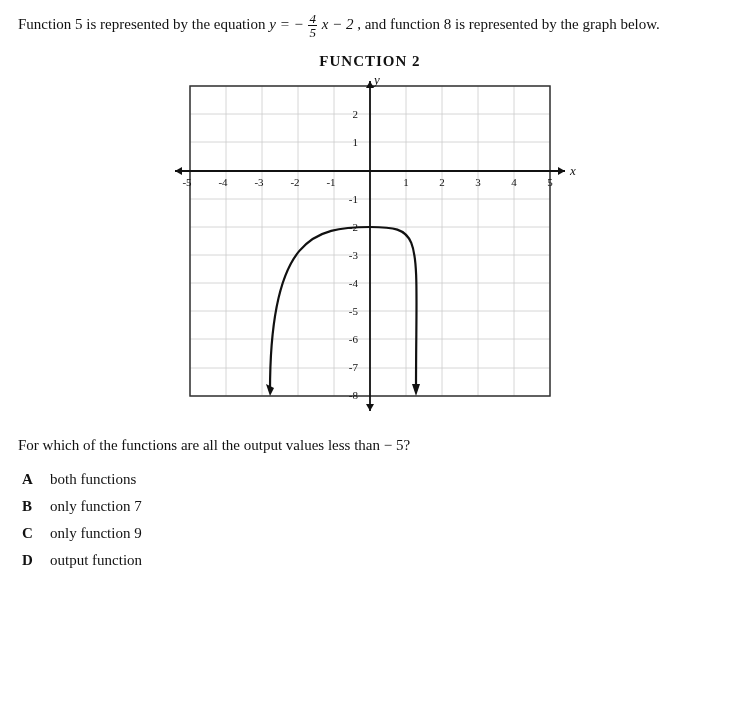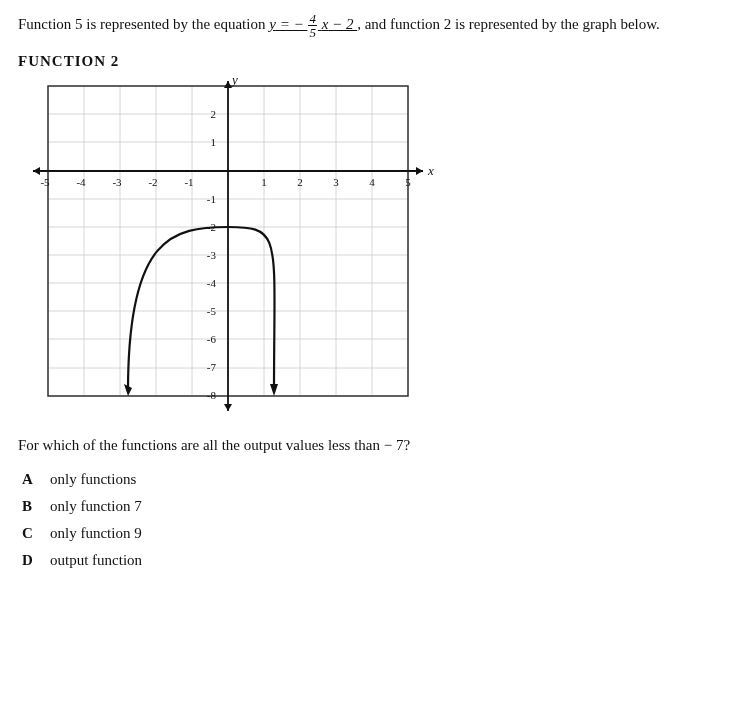--- a/index.html
+++ b/index.html
@@ -12,42 +12,41 @@
       min-height: 722px;
       padding: 12px 18px 18px 18px;
     }
     .problem-text {
       line-height: 1.55;
       margin-bottom: 14px;
       font-size: 15px;
     }
     .math-inline {
       font-style: italic;
-      text-decoration: underline;
     }
     .fraction {
       display: inline-flex;
       flex-direction: column;
       align-items: center;
       vertical-align: middle;
       font-size: 13px;
       line-height: 1;
       margin: 0 1px;
     }
     .fraction .num {
       border-bottom: 1px solid #111;
       padding: 0 1px;
     }
     .fraction .den {
       padding: 0 1px;
     }
     .graph-section {
       display: flex;
       flex-direction: column;
-      align-items: flex-start;
+      align-items: center;
       margin-bottom: 18px;
     }
     .graph-title {
       font-weight: bold;
       font-size: 15px;
       margin-bottom: 6px;
       letter-spacing: 1px;
     }
     .graph-container {
       position: relative;
@@ -86,21 +85,21 @@
 <p class="problem-text">
   <span>Function 5 is represented by the equation </span>
   <span class="math-inline">
     <i>y</i> = −
     <span class="fraction">
       <span class="num">4</span>
       <span class="den">5</span>
     </span>
     <i>x</i> − 2
   </span>
-  <span>, and function 2 is represented by the graph below.</span>
+  <span>, and function 8 is represented by the graph below.</span>
 </p>
 
 <div class="graph-section">
   <div class="graph-title">FUNCTION 2</div>
   <div class="graph-container">
     <svg class="graph-svg" viewBox="0 0 420 340" xmlns="http://www.w3.org/2000/svg">
 
       <line x1="30" y1="10" x2="30" y2="320" stroke="#ccc" stroke-width="0.8"></line>
       <line x1="66" y1="10" x2="66" y2="320" stroke="#ccc" stroke-width="0.8"></line>
       <line x1="102" y1="10" x2="102" y2="320" stroke="#ccc" stroke-width="0.8"></line>
@@ -170,27 +169,27 @@
 
       <polygon points="110,320 106,308 114,312" fill="#111"></polygon>
 
       <polygon points="256,320 252,308 260,308" fill="#111"></polygon>
 
     </svg>
   </div>
 </div>
 
 <p class="question-text">
-  <span>For which of the functions are all the output values less than − 7?</span>
+  <span>For which of the functions are all the output values less than − 5?</span>
 </p>
 
 <div class="options">
   <div class="option-item">
     <span class="option-letter">A</span>
-    <span>only functions</span>
+    <span>both functions</span>
   </div>
   <div class="option-item">
     <span class="option-letter">B</span>
     <span>only function 7</span>
   </div>
   <div class="option-item">
     <span class="option-letter">C</span>
     <span>only function 9</span>
   </div>
   <div class="option-item">

